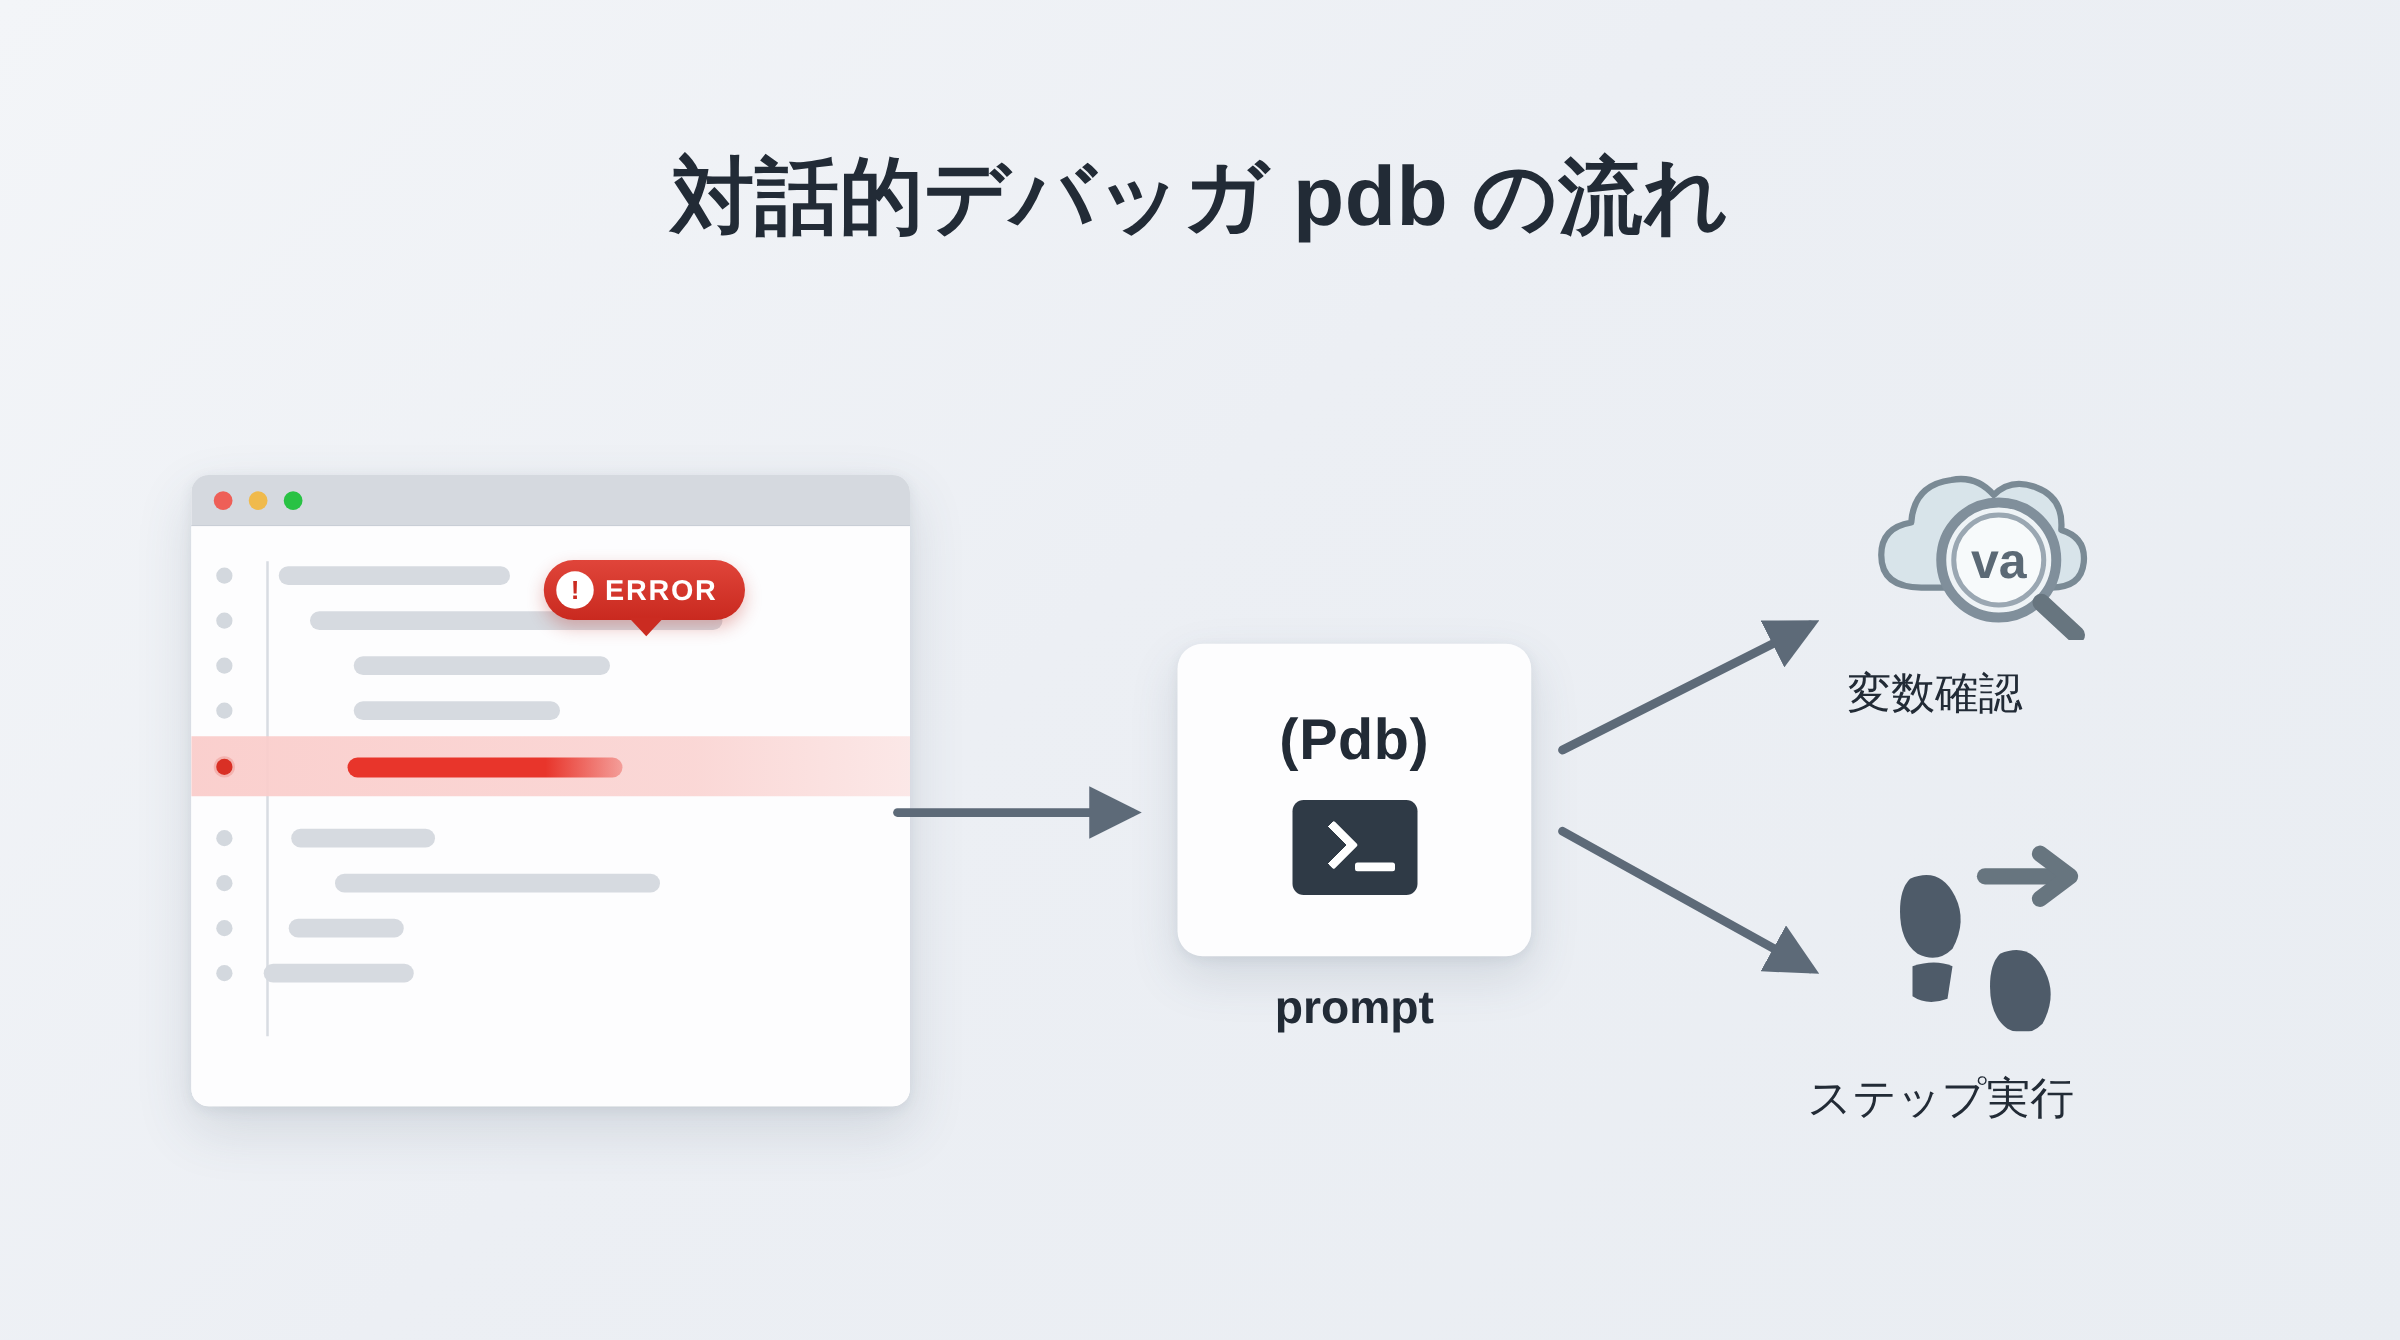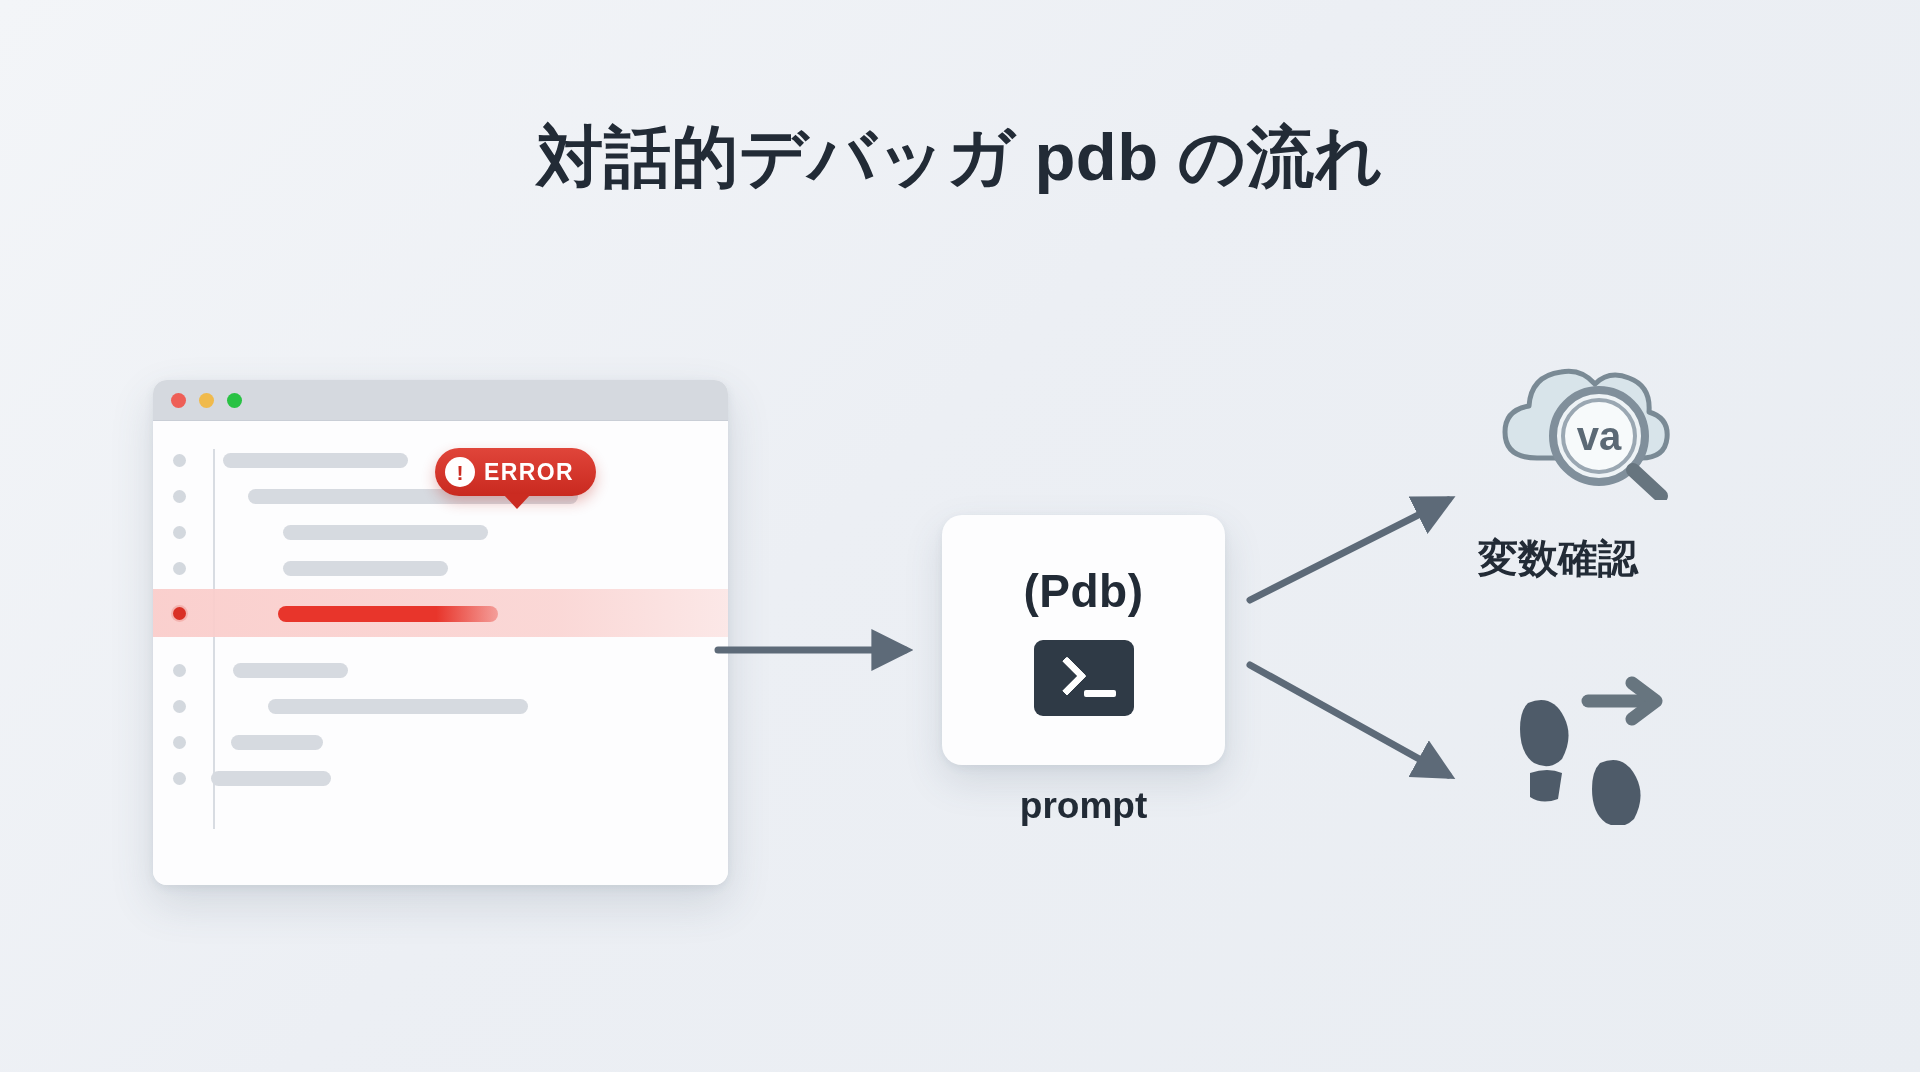--- a/index.html
+++ b/index.html
@@ -239,33 +239,33 @@
     width: 283px;
     text-align: center;
     font-size: 37px;
     font-weight: 700;
     color: #222b36;
   }
 
   
   .branch-label {
     position: absolute;
-    font-size: 40px;
-    font-weight: 700;
+    font-size: 35px;
+    font-weight: 400;
     color: #222b36;
     white-space: nowrap;
   }
   #label-var  { left: 1478px; top: 531px; }
   #label-step { left: 1446px; top: 855px; }
 
   
   #cloud-icon {
     position: absolute;
     left: 1489px;
-    top: 340px;
+    top: 352px;
     width: 190px;
     height: 160px;
   }
   #footprints-icon {
     position: absolute;
     left: 1506px;
     top: 675px;
     width: 180px;
     height: 150px;
   }
@@ -392,14 +392,15 @@
     </defs>
 
     <line x1="718" y1="650" x2="905" y2="650" stroke="#5d6a78" stroke-width="7" stroke-linecap="round" marker-end="url(#ah)"></line>
 
     <line x1="1250" y1="600" x2="1448" y2="500" stroke="#5d6a78" stroke-width="7" stroke-linecap="round" marker-end="url(#ah)"></line>
 
     <line x1="1250" y1="665" x2="1448" y2="775" stroke="#5d6a78" stroke-width="7" stroke-linecap="round" marker-end="url(#ah)"></line>
   </svg>
 
   <div class="branch-label" id="label-var">変数確認</div>
+  <div class="branch-label" id="label-step">ステップ実行</div>
 
 </div>
 
 </body></html>

